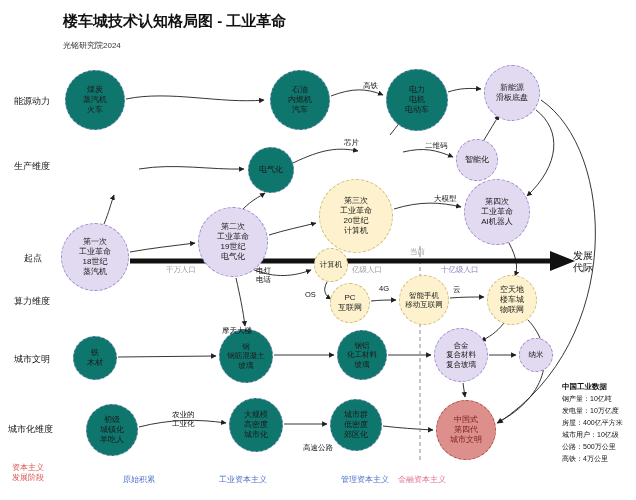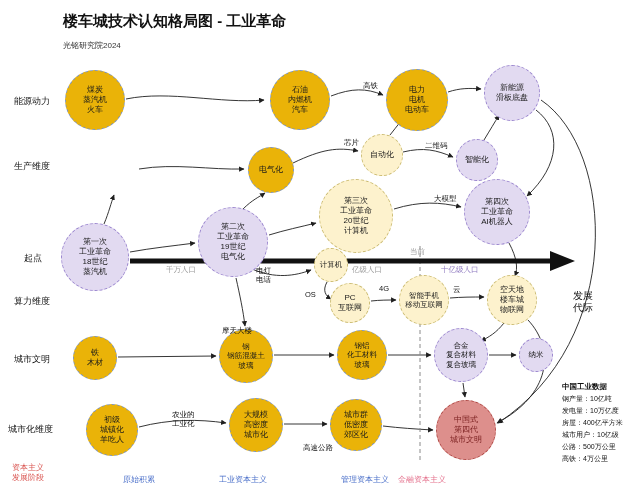--- a/index.html
+++ b/index.html
@@ -9,21 +9,21 @@
   }
   #arrows{position:absolute;left:0;top:0;pointer-events:none;}
   .title{position:absolute;left:63px;top:12px;font-size:15px;font-weight:bold;color:#111;}
   .subtitle{position:absolute;left:63px;top:40px;font-size:8px;color:#333;}
   .rowlbl{position:absolute;font-size:9px;color:#111;white-space:pre-line;}
   .node{
     position:absolute;border-radius:50%;display:flex;align-items:center;justify-content:center;
     text-align:center;white-space:pre-line;font-size:8px;line-height:1.25;box-sizing:border-box;color:#1a1a1a;
   }
   .node.sm{font-size:7.5px;}
-  .node.blue{background:#eab308;border:1px dashed #7f94b8;}
+  .node.blue{background:#0f766e;border:1px dashed #7f94b8;}
   .node.purple{background:#e2daf1;border:1px dashed #9b86cf;}
   .node.yellow{background:#fdf2cd;border:1px dashed #ccbc72;}
   .node.red{background:#dd8f8c;border:1px dashed #b14a46;color:#7a1f1f;}
   .lbl{position:absolute;font-size:7.5px;color:#111;white-space:pre-line;line-height:1.2;}
   .lbl.center{text-align:center;}
   .lbl.gray{color:#9a9a9a;}
   .lbl.violet{color:#8f7ac0;}
   .devgen{position:absolute;font-size:10px;color:#111;white-space:pre-line;line-height:1.15;}
   .datablock{position:absolute;left:562px;top:381px;font-size:7px;line-height:12px;color:#111;}
   .datablock .dtitle{font-size:7.5px;font-weight:600;}
@@ -97,21 +97,20 @@
   <div class="node blue" style="left:270px;top:70px;width:60px;height:60px;">石油
 内燃机
 汽车</div>
   <div class="node purple" style="left:484px;top:65px;width:56px;height:56px;">新能源
 滑板底盘</div>
   <div class="node blue" style="left:386px;top:69px;width:62px;height:62px;">电力
 电机
 电动车</div>
 
   <div class="node blue" style="left:248px;top:147px;width:46px;height:46px;">电气化</div>
-  <div class="node yellow" style="left:361px;top:134px;width:42px;height:42px;">自动化</div>
   <div class="node purple" style="left:456px;top:139px;width:42px;height:42px;">智能化</div>
 
   <div class="node purple" style="left:61px;top:223px;width:68px;height:68px;">第一次
 工业革命
 18世纪
 蒸汽机</div>
   <div class="node purple" style="left:198px;top:207px;width:70px;height:70px;">第二次
 工业革命
 19世纪
 电气化</div>
@@ -169,21 +168,21 @@
   <div class="lbl" style="left:453px;top:285px;">云</div>
   <div class="lbl" style="left:222px;top:326px;">摩天大楼</div>
   <div class="lbl center" style="left:172px;top:410px;">农业的
 工业化</div>
   <div class="lbl" style="left:303px;top:443px;">高速公路</div>
 
   <div class="lbl gray" style="left:166px;top:265px;">千万人口</div>
   <div class="lbl gray" style="left:352px;top:265px;">亿级人口</div>
   <div class="lbl violet" style="left:441px;top:265px;">十亿级人口</div>
   <div class="lbl gray" style="left:410px;top:247px;">当前</div>
-  <div class="devgen" style="left:573px;top:250px;margin-top:40px;">发展
+  <div class="devgen" style="left:573px;top:250px;">发展
 代际</div>
 
   <div class="datablock">
     <div class="dtitle">中国工业数据</div>
     <div>钢产量：10亿吨</div>
     <div>发电量：10万亿度</div>
     <div>房屋：400亿平方米</div>
     <div>城市用户：10亿级</div>
     <div>公路：500万公里</div>
     <div>高铁：4万公里</div>

